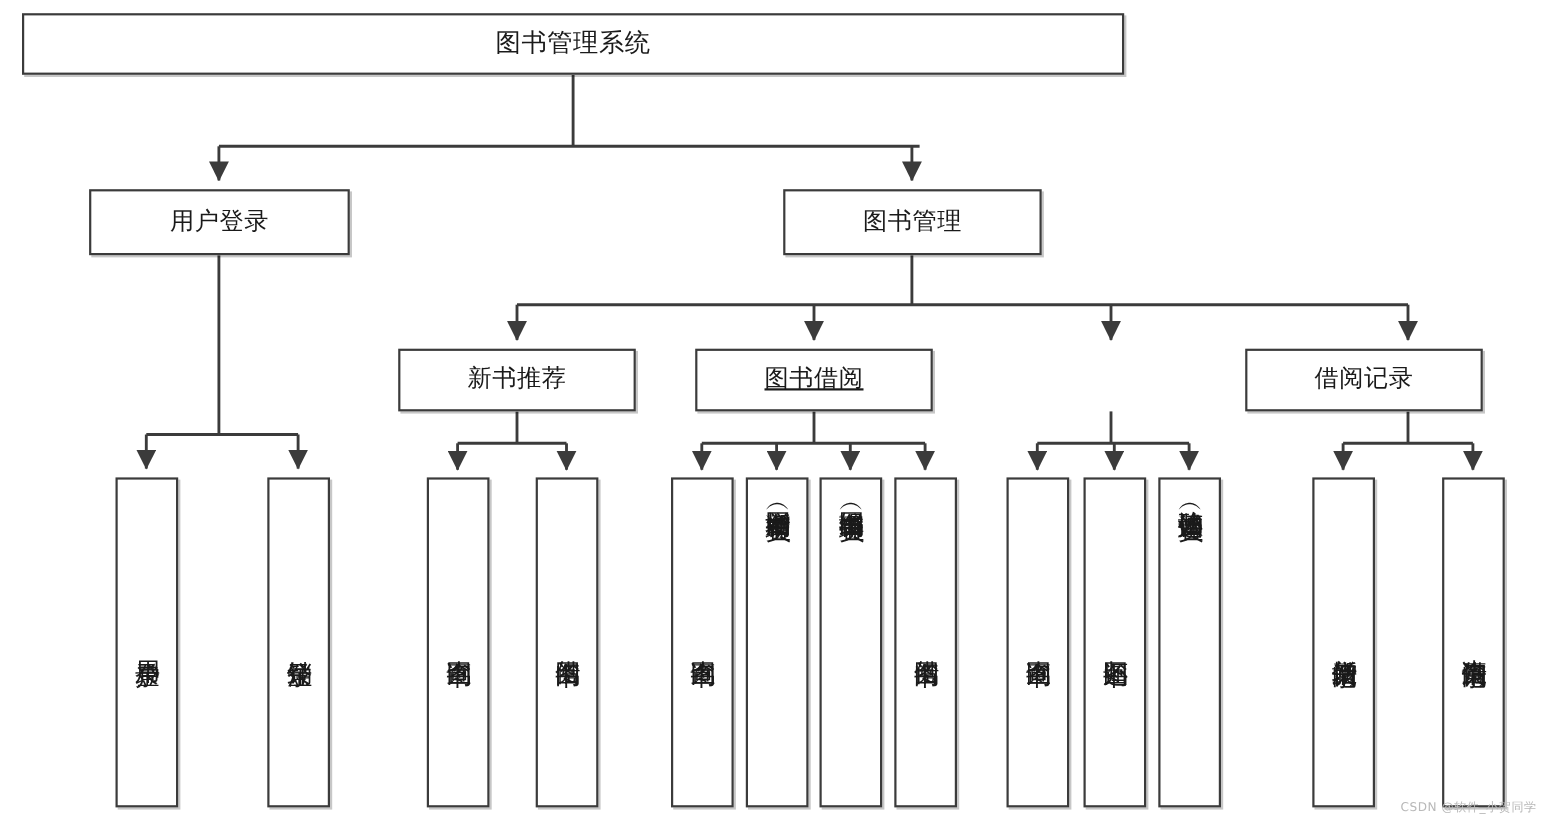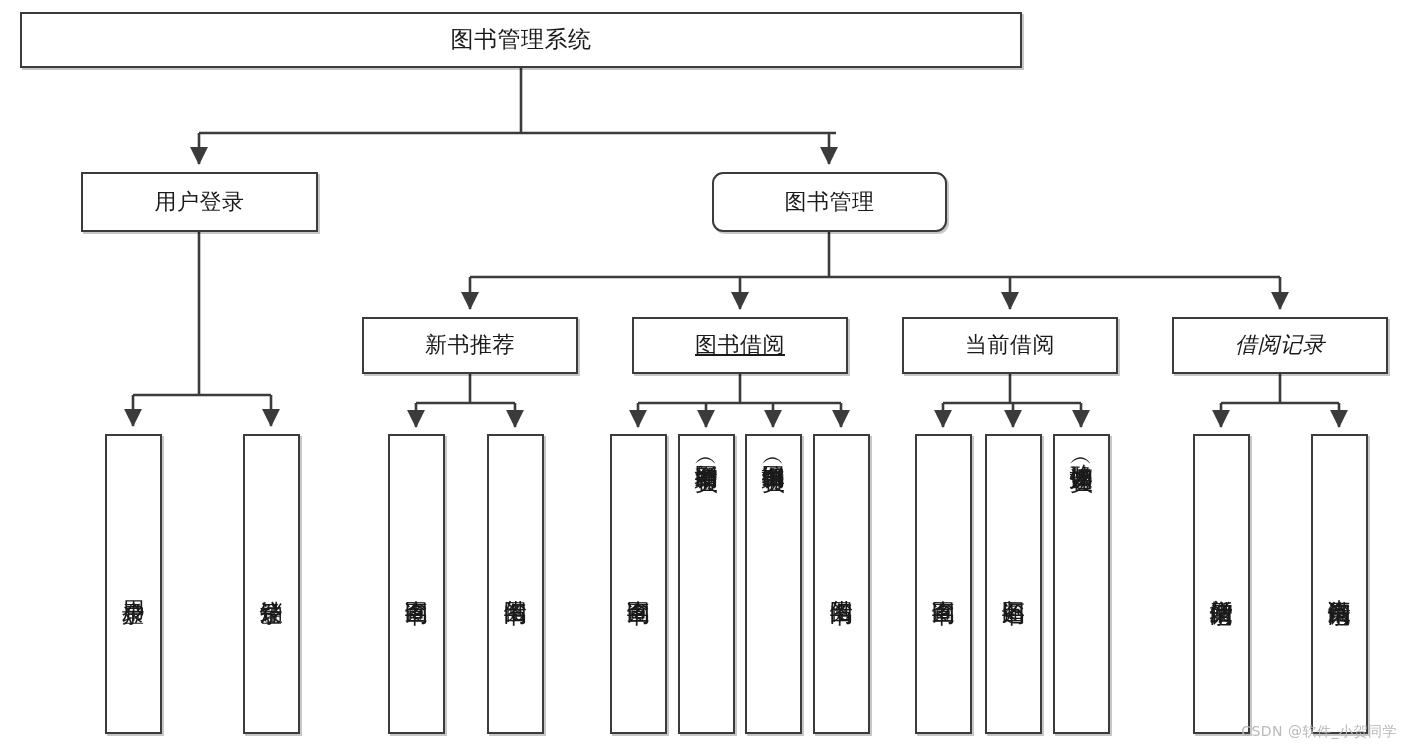--- a/index.html
+++ b/index.html
@@ -65,21 +65,21 @@
   }
   
   .node.vert.center {
     align-items: center;
     padding-top: 0;
   }
   #watermark {
     position: absolute;
     right: 8px;
     bottom: 6px;
-    font-size: 14px;
+    font-size: 11px;
     color: #b9b9b9;
     letter-spacing: 0.5px;
     z-index: 5;
     white-space: nowrap;
     font-family: "DejaVu Sans", "Liberation Sans", sans-serif;
   }
 </style>
 </head>
 <body>
 
@@ -135,34 +135,31 @@
     </g>
   </svg>
 
   <div class="node horiz root" style="left:20px; top:12px; width:1002px; height:56px;">
     <span class="lbl">图书管理系统</span>
   </div>
 
   <div class="node horiz" style="left:81px; top:172px; width:237px; height:60px;">
     <span class="lbl">用户登录</span>
   </div>
-  <div class="node horiz" style="left:712px; top:172px; width:235px; height:60px;border-radius:11px;">
+  <div class="node horiz" style="left:712px; top:172px; width:235px; height:60px;">
     <span class="lbl">图书管理</span>
   </div>
 
   <div class="node horiz" style="left:362px; top:317px; width:216px; height:57px;justify-content:center;">
     <span class="lbl">新书推荐</span>
   </div>
   <div class="node horiz" style="left:632px; top:317px; width:216px; height:57px;text-decoration:underline;">
     <span class="lbl">图书借阅</span>
   </div>
-  <div class="node horiz" style="left:902px; top:317px; width:216px; height:57px;">
-    <span class="lbl">当前借阅</span>
-  </div>
-  <div class="node horiz" style="left:1172px; top:317px; width:216px; height:57px;font-style:italic;">
+  <div class="node horiz" style="left:1132px; top:317px; width:216px; height:57px;">
     <span class="lbl">借阅记录</span>
   </div>
 
   <div class="node vert center" style="left:105px; top:434px; width:57px; height:300px;">
     <span class="lbl">用户登录</span>
   </div>
   <div class="node vert center" style="left:243px; top:434px; width:57px; height:300px;">
     <span class="lbl">注销登录</span>
   </div>
 

